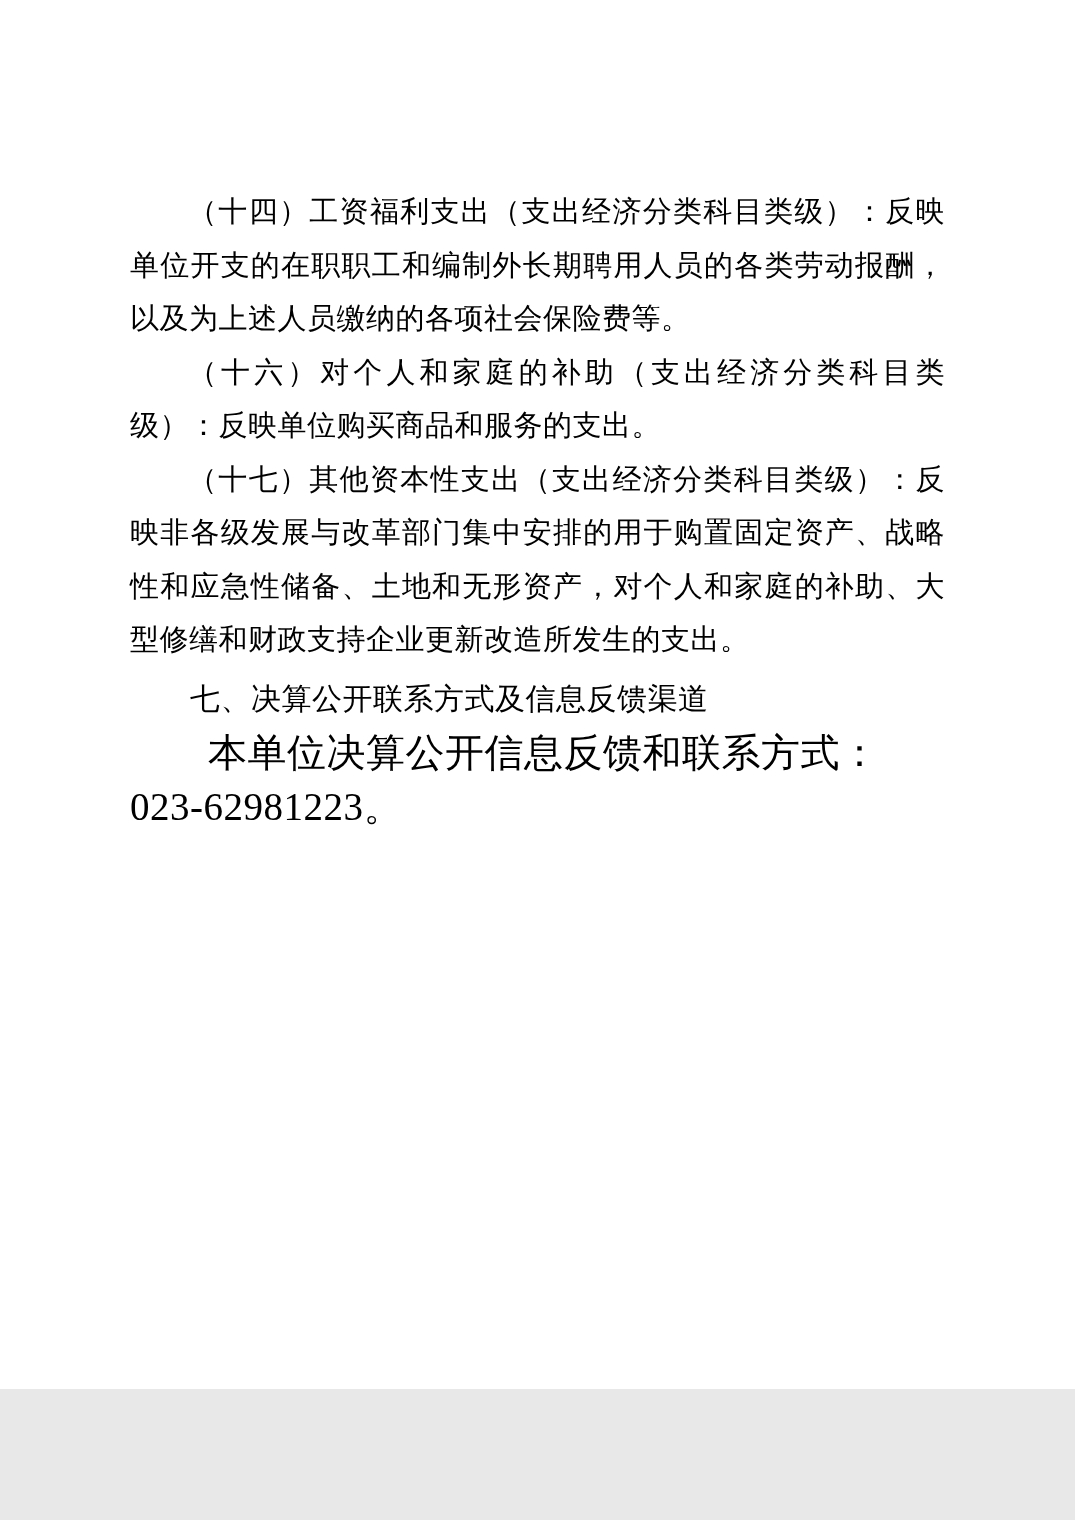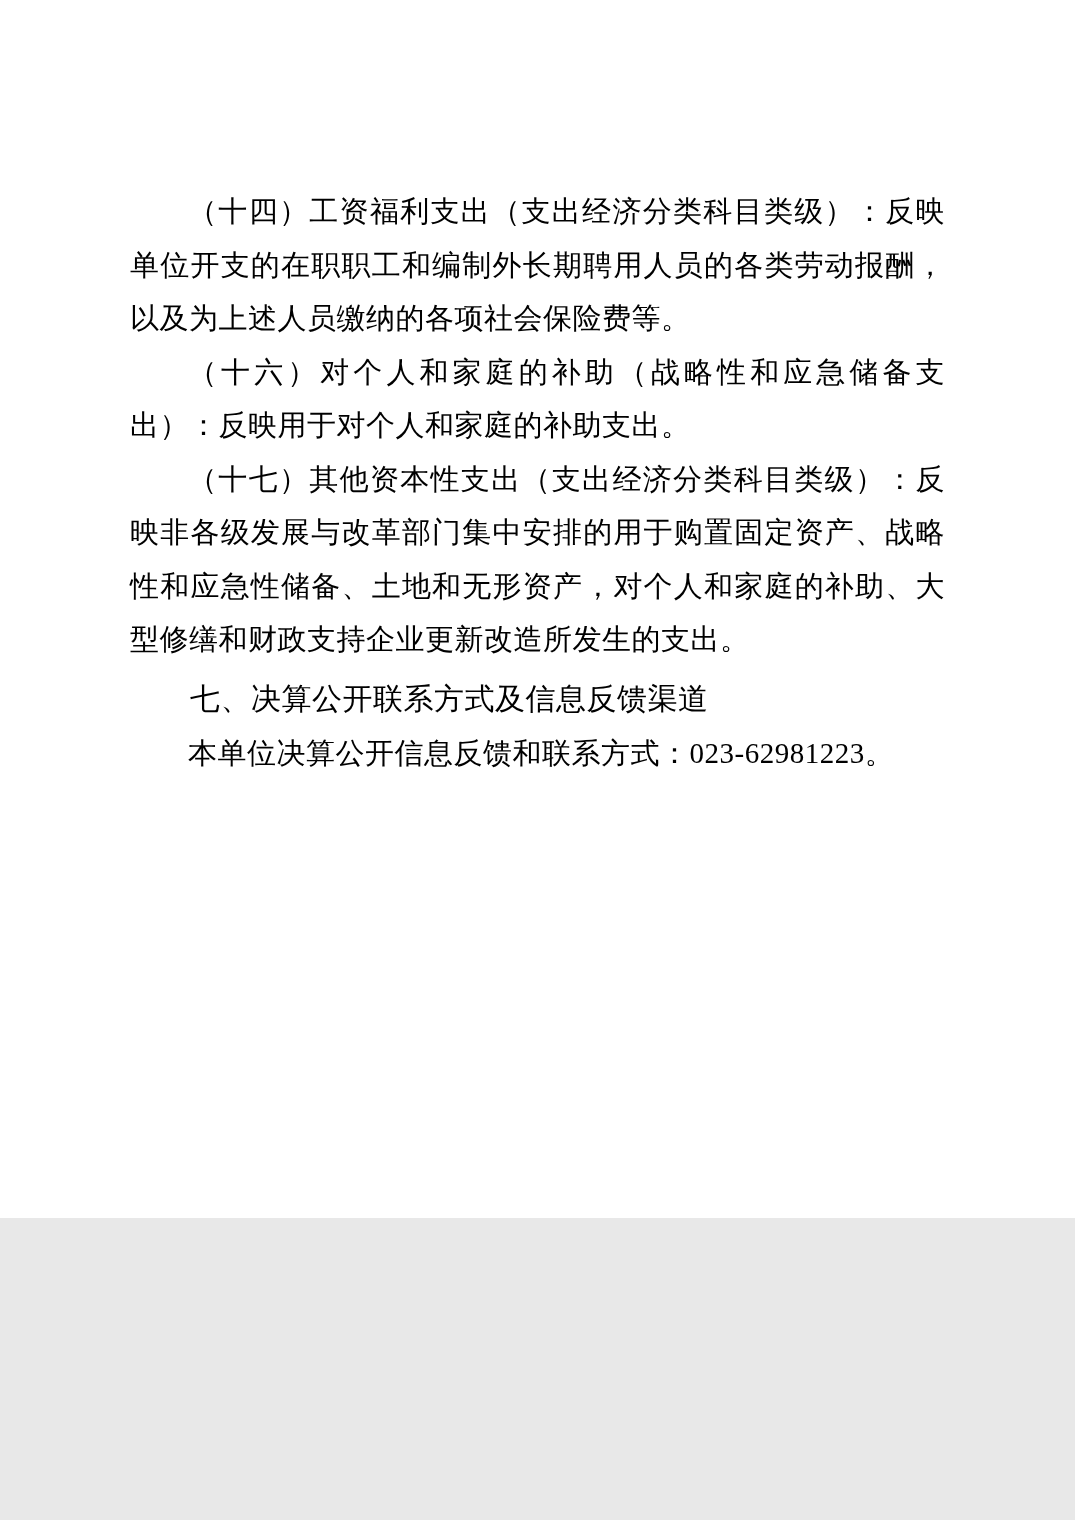--- a/index.html
+++ b/index.html
@@ -4,21 +4,21 @@
 <title>Document Page</title>
 <style>
   html, body {
     margin: 0;
     padding: 0;
     background: #e8e8e8;
   }
   .page {
     position: relative;
     width: 1075px;
-    height: 1218px;
+    height: 1389px;
     margin: 0 auto;
     background: #ffffff;
     color: #000000;
     overflow: hidden;
   }
   .content {
     position: absolute;
     left: 130px;
     top: 185px;
     width: 815px;
@@ -38,42 +38,42 @@
     font-family: "Liberation Sans", "DejaVu Sans", sans-serif;
     font-weight: normal;
     font-size: 30px;
     line-height: 54px;
     text-indent: 2em;
     letter-spacing: 0.5px;
   }
   .contact-para {
     margin: 0;
     font-family: "Liberation Serif", "DejaVu Serif", serif;
-    font-size: 29px;
+    font-size: 39px;
     line-height: 54px;
     text-indent: 2em;
     letter-spacing: 0.5px;
   }
   .footer {
     position: absolute;
     left: 128px;
     top: 1405px;
     font-family: "Liberation Serif", "DejaVu Serif", serif;
     font-size: 27px;
     line-height: 34px;
     color: #1a1a1a;
   }
 </style>
 </head>
 <body>
 
 <div class="page">
   <div class="content">
     <p class="body-para">（十四）工资福利支出（支出经济分类科目类级）：反映单位开支的在职职工和编制外长期聘用人员的各类劳动报酬，以及为上述人员缴纳的各项社会保险费等。</p>
-    <p class="body-para">（十六）对个人和家庭的补助（战略性和应急储备支出）：反映用于对个人和家庭的补助支出。</p>
+    <p class="body-para">（十六）对个人和家庭的补助（支出经济分类科目类级）：反映单位购买商品和服务的支出。</p>
     <p class="body-para">（十七）其他资本性支出（支出经济分类科目类级）：反映非各级发展与改革部门集中安排的用于购置固定资产、战略性和应急性储备、土地和无形资产，对个人和家庭的补助、大型修缮和财政支持企业更新改造所发生的支出。</p>
     <h2 class="section-heading">七、决算公开联系方式及信息反馈渠道</h2>
     <p class="contact-para">本单位决算公开信息反馈和联系方式：023-62981223。</p>
   </div>
   <div class="footer">
     <span>— 8 —</span>
   </div>
 </div>
 
 </body></html>

